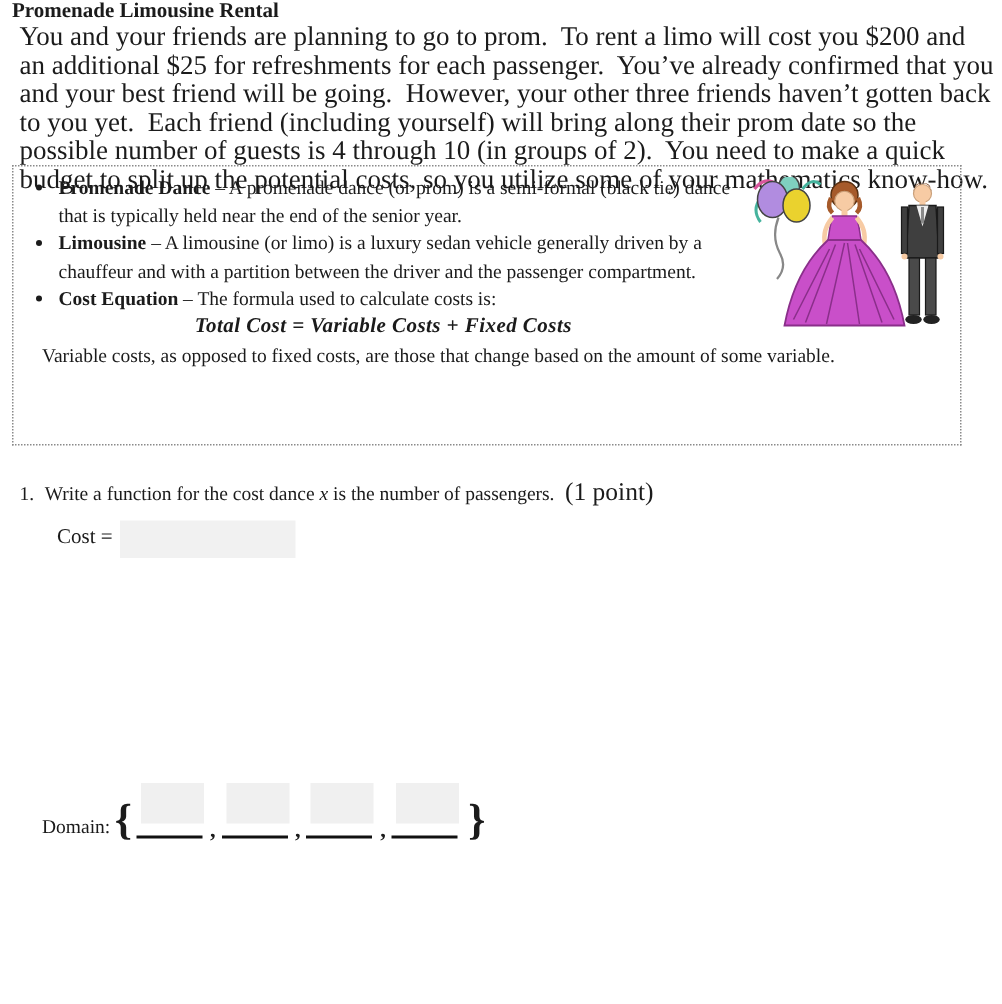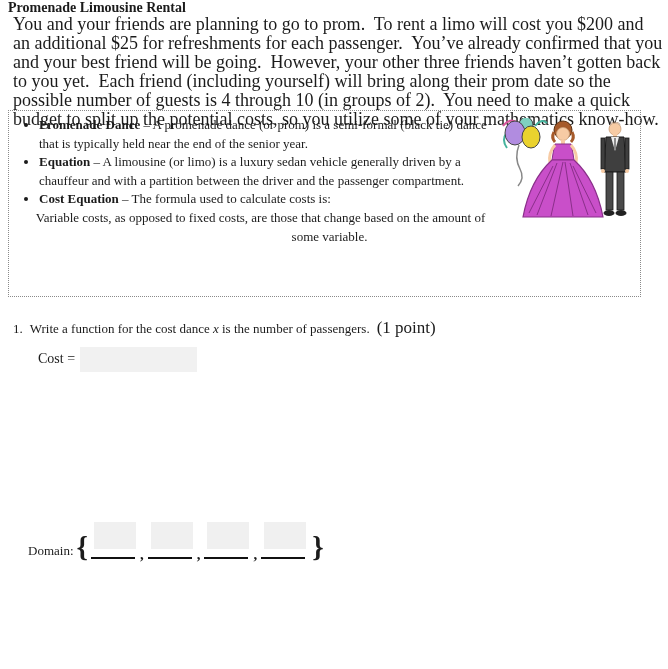--- a/index.html
+++ b/index.html
@@ -31,21 +31,21 @@
     float:right;width:132px;height:106px;margin:2px 0 2px 6px;
   }
   .defbox-intro{white-space:pre-wrap;}
   .deflist{margin:0;padding-left:21px;}
   .deflist li{margin:0;}
   .equation{
     clear:none;text-align:center;
     font-weight:bold;font-style:italic;font-size:14px;
     letter-spacing:0.3px;
   }
-  .defnote{margin-left:10px;text-align:center;}
+  .defnote{margin-left:10px;}
 
   .question{position:absolute;left:13px;font-size:13px;}
   .q1{top:318px;}
   .q2{top:477px;}
   .q-number{display:inline-block;margin-right:7px;}
   .q-points{font-weight:normal;font-size:17px;margin-left:7px;}
   .var-x{font-style:italic;}
 
   .cost-label{
     position:absolute;left:38px;top:351px;
@@ -124,24 +124,25 @@
       <circle cx="128" cy="53" r="2" fill="#f7cba4"></circle>
       <rect x="107" y="54" width="7" height="38" fill="#4a4a4a" stroke="#1a1a1a" stroke-width="0.8"></rect>
       <rect x="118" y="54" width="7" height="38" fill="#4a4a4a" stroke="#1a1a1a" stroke-width="0.8"></rect>
       <ellipse cx="110" cy="95" rx="5.5" ry="3" fill="#222"></ellipse>
       <ellipse cx="122" cy="95" rx="5.5" ry="3" fill="#222"></ellipse>
     </svg>
 
 
     <ul class="deflist">
       <li><b>Promenade Dance</b><span> – A promenade dance (or prom) is a semi-formal (black tie) dance that is typically held near the end of the senior year.</span></li>
-      <li><b>Equation</b><span> – A limousine (or limo) is a luxury sedan vehicle generally driven by a chauffeur and with a partition between the driver and the passenger compartment.</span></li>
+      <li><b>Limousine</b><span> – A limousine (or limo) is a luxury sedan vehicle generally driven by a chauffeur and with a partition between the driver and the passenger compartment.</span></li>
       <li><b>Cost Equation</b><span> – The formula used to calculate costs is:</span></li>
     </ul>
 
+    <div class="equation">Total Cost = Variable Costs + Fixed Costs</div>
 
     <div class="defnote">Variable costs, as opposed to fixed costs, are those that change based on the amount of some variable.</div>
   </div>
 
   <div class="question q1">
     <span class="q-number">1.</span><span>Write a function for the cost dance </span><span class="var-x">x</span><span> is the number of passengers.</span><span class="q-points">(1 point)</span>
   </div>
 
   <div class="cost-label">Cost =</div>
   <div class="cost-field"></div>

